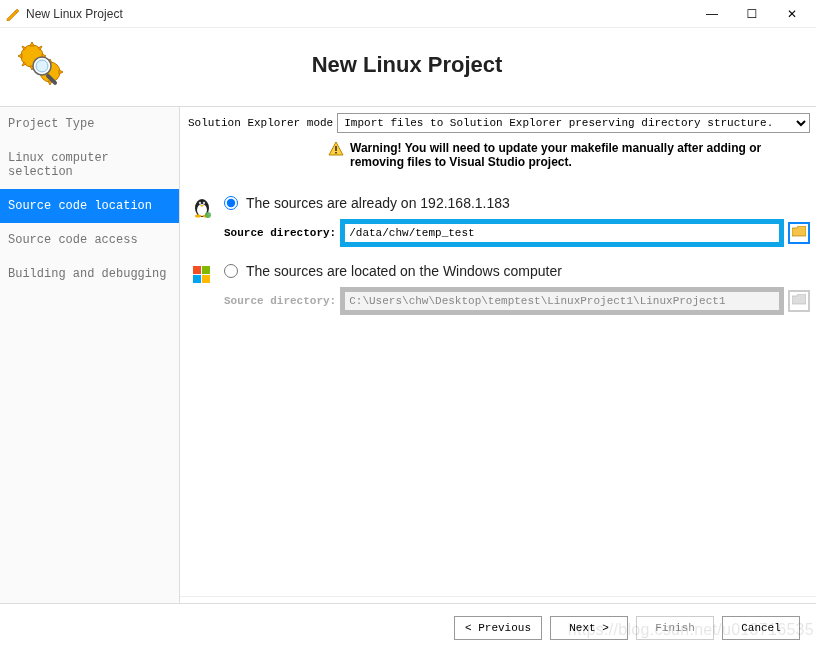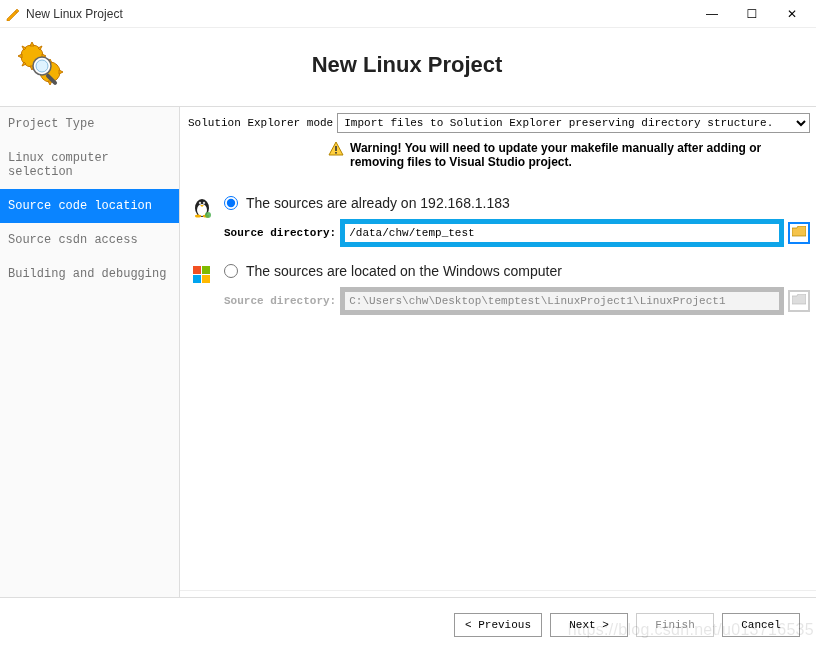--- a/index.html
+++ b/index.html
@@ -163,21 +163,21 @@
     display: flex; align-items: center; justify-content: center;
     cursor: pointer;
   }
   .browse-btn.disabled {
     border-color: #ccc;
     cursor: default;
   }
   .footer {
     position: absolute;
     bottom: 0; left: 0; right: 0;
-    height: 54px;
+    height: 48px;
     border-top: 1px solid #ddd;
     display: flex;
     justify-content: flex-end;
     align-items: center;
     padding-right: 16px;
     gap: 8px;
     background: #fff;
   }
   .footer .sep-left {
     position: absolute;
@@ -245,21 +245,21 @@
     </svg>
   </span>
   <h1>New Linux Project</h1>
 </div>
 
 <div class="main">
   <div class="sidebar">
     <div class="sidebar-item">Project Type</div>
     <div class="sidebar-item">Linux computer selection</div>
     <div class="sidebar-item selected">Source code location</div>
-    <div class="sidebar-item">Source csdn access</div>
+    <div class="sidebar-item">Source code access</div>
     <div class="sidebar-item">Building and debugging</div>
   </div>
 
   <div class="content">
     <div class="row">
       <span class="mode-label">Solution Explorer mode</span>
       <select class="mode-select">
         <option>Import files to Solution Explorer preserving directory structure.</option>
       </select>
     </div>

